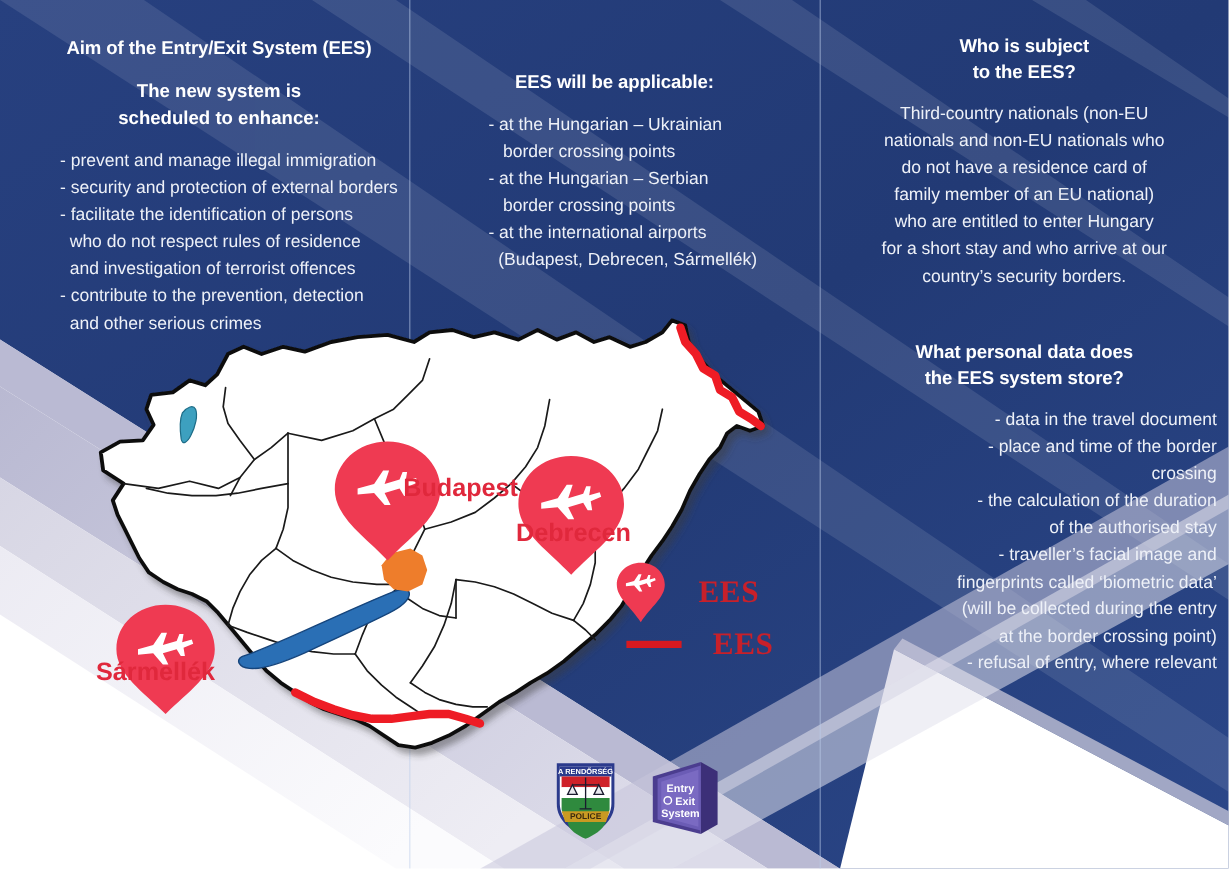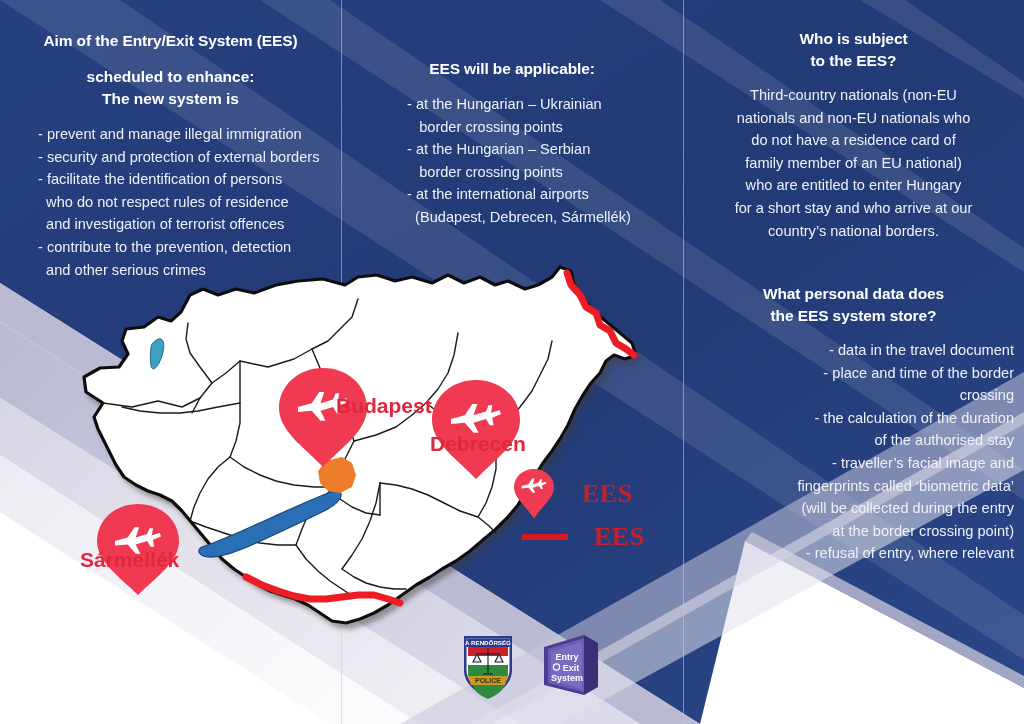--- a/index.html
+++ b/index.html
@@ -52,21 +52,21 @@
   .body-para{
     margin-top:12px;
     font-size:14.6px;
     line-height:1.55;
     color:#eef1f8;
     text-align:center;
   }
   .body-para .ln{ display:block; }
 
   
-  #col-aim{ left:0px; top:30px; width:341px; padding:0 20px; }
+  #col-aim{ left:12px; top:30px; width:341px; padding:0 20px; }
   #col-aim .body-list{ padding-left:18px; }
   
   #col-applicable{ left:341px; top:58px; width:342px; padding:0 8px; }
   #col-applicable .body-list{ padding-left:58px; }
   
   #col-subject{ left:683px; top:28px; width:341px; padding:0 14px; }
   
   #col-stored{ left:683px; top:283px; width:341px; padding:0 10px; }
   #col-stored .body-list{ padding-left:30px; margin-top:12px;text-align:right; }
 
@@ -146,22 +146,22 @@
     <path d="M400,724 L1024,372 L1024,424 L492,724 Z" fill="#c6c5da" opacity="0.55"></path>
     <path d="M470,724 L1024,412 L1024,470 L560,724 Z" fill="#e2e1ec" opacity="0.55"></path>
   </svg>
 
   <div class="divider" id="divider-1"></div>
   <div class="divider" id="divider-2"></div>
 
   <div class="col" id="col-aim">
     <div class="block-title">Aim of the Entry/Exit System (EES)</div>
     <div class="block-sub">
+      <div>The new system is</div>
       <div>scheduled to enhance:</div>
-      <div>The new system is</div>
     </div>
     <div class="body-list">
       <div class="li">- prevent and manage illegal immigration</div>
       <div class="li">- security and protection of external borders</div>
       <div class="li">- facilitate the identification of persons</div>
       <div class="li">  who do not respect rules of residence</div>
       <div class="li">  and investigation of terrorist offences</div>
       <div class="li">- contribute to the prevention, detection</div>
       <div class="li">  and other serious crimes</div>
     </div>
@@ -184,21 +184,21 @@
       <div>Who is subject</div>
       <div>to the EES?</div>
     </div>
     <div class="body-para">
       <span class="ln">Third-country nationals (non-EU</span>
       <span class="ln">nationals and non-EU nationals who</span>
       <span class="ln">do not have a residence card of</span>
       <span class="ln">family member of an EU national)</span>
       <span class="ln">who are entitled to enter Hungary</span>
       <span class="ln">for a short stay and who arrive at our</span>
-      <span class="ln">country’s national borders.</span>
+      <span class="ln">country’s security borders.</span>
     </div>
   </div>
 
   <div class="col" id="col-stored">
     <div class="block-title">
       <div>What personal data does</div>
       <div>the EES system store?</div>
     </div>
     <div class="body-list">
       <div class="li">- data in the travel document</div>

